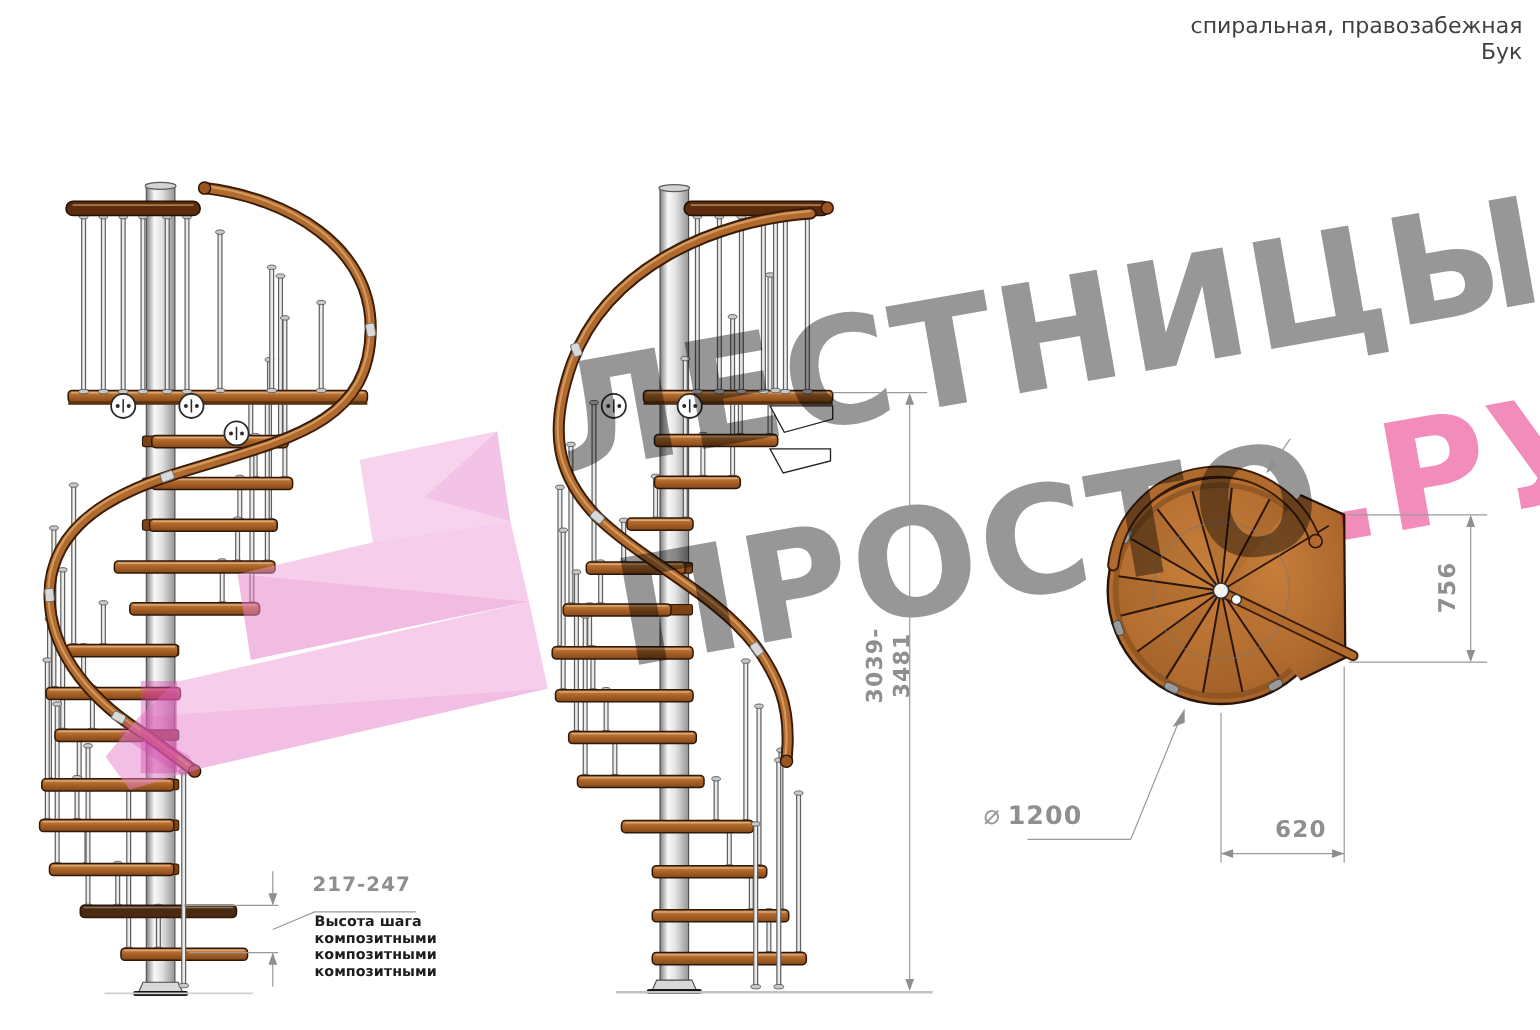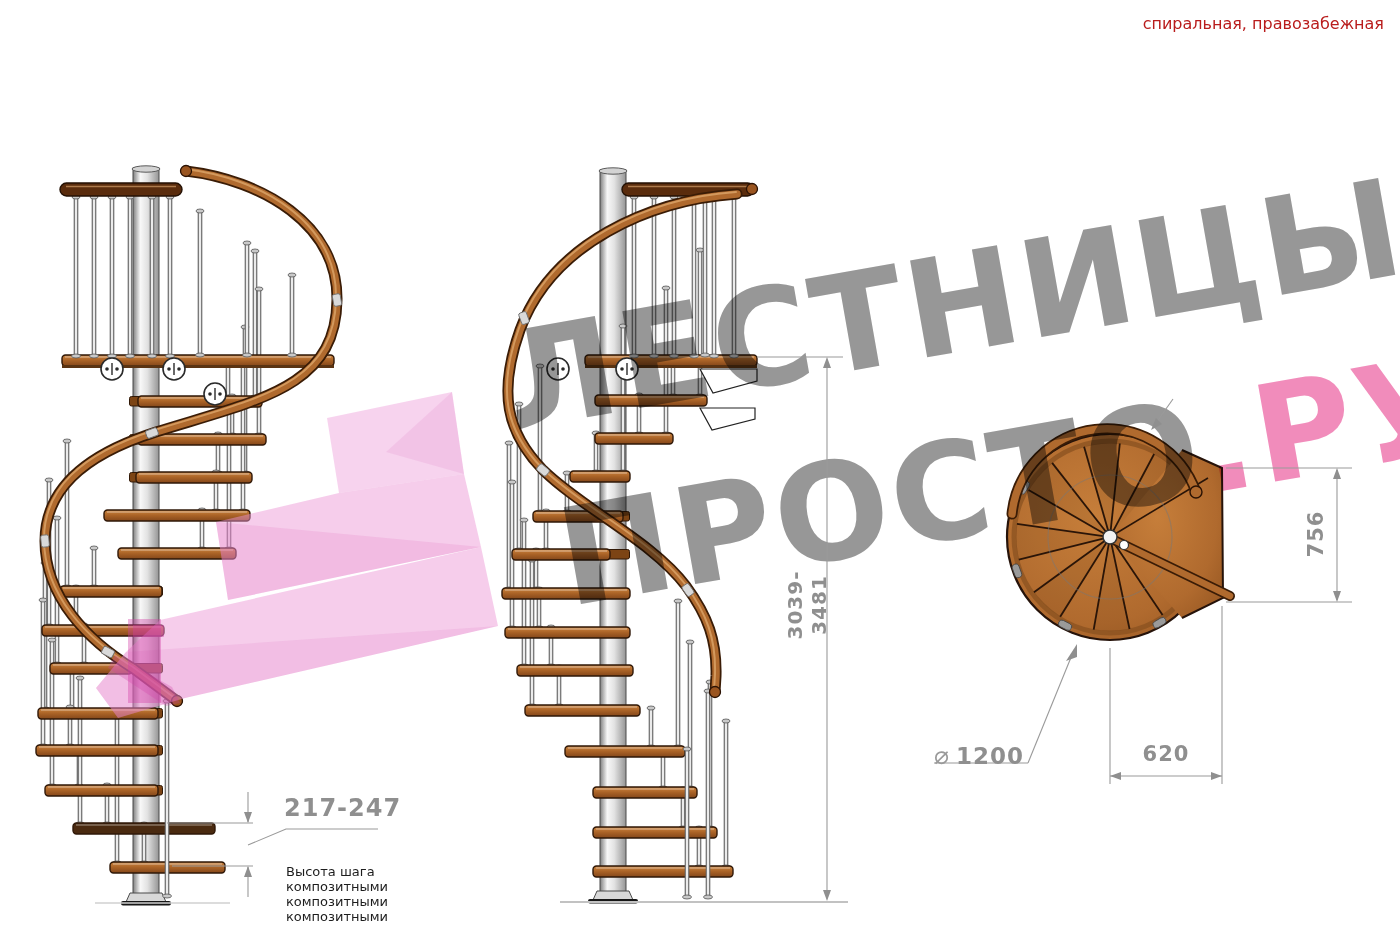--- a/index.html
+++ b/index.html
@@ -9,29 +9,29 @@
   svg{position:absolute;left:0;top:0;pointer-events:none;}
   #base{z-index:1;}
   #watermark{position:absolute;inset:0;z-index:3;pointer-events:none;mix-blend-mode:multiply;}
   .wm-line{position:absolute;font-weight:bold;white-space:nowrap;letter-spacing:3px;
            transform-origin:left top;line-height:1;}
   #wm1{left:494px;top:318px;font-size:135px;transform:rotate(-10deg);color:rgba(128,128,128,.82);}
   #wm2{left:549px;top:494px;font-size:135px;transform:rotate(-10deg);color:rgba(128,128,128,.82);}
   #wm2 .pink{color:rgba(238,120,175,.85);}
   #dims{z-index:4;}
   .txt{position:absolute;z-index:5;pointer-events:none;}
-  #header{right:16px;top:12px;text-align:right;font-size:16px;line-height:23.5px;color:#b91c1c;}
+  #header{right:16px;top:12px;text-align:right;font-size:20px;line-height:23.5px;color:#404040;}
   .dim-label{font-weight:bold;color:#8f8f8f;letter-spacing:1px;}
   #dimTotal{left:747px;top:581px;width:120px;text-align:center;font-size:20px;transform:rotate(-90deg);}
   #dim756{left:1276px;top:522px;width:80px;text-align:center;font-size:21px;transform:rotate(-90deg);}
-  #dim620{left:1126px;top:742px;width:80px;text-align:center;font-size:21px;}
-  #dim1200{left:934px;top:726px;font-size:23px;margin-top:15px;}
+  #dim620{left:1126px;top:742px;width:80px;text-align:right;font-size:21px;}
+  #dim1200{left:894px;top:726px;font-size:23px;}
   #dim1200 .sym{font-weight:normal;font-size:25px;margin-right:6px;color:#9a9a9a;}
-  #dim217{left:284px;top:794px;font-size:24px;}
-  #note{left:286px;top:831px;font-size:13px;line-height:15px;font-weight:normal;color:#1d1d1d;margin-top:33px;}
+  #dim217{left:284px;top:794px;font-size:18px;}
+  #note{left:286px;top:831px;font-size:13px;line-height:15px;font-weight:bold;color:#1d1d1d;}
 </style>
 </head>
 <body>
 
 <div id="stage">
 
   <svg id="base" width="1400" height="936" viewBox="0 0 1400 936">
     <defs>
       <linearGradient id="poleG" x1="0" y1="0" x2="1" y2="0">
         <stop offset="0" stop-color="#7f7f7f"></stop>
@@ -558,20 +558,21 @@
         <line x1="248" y1="792" x2="248" y2="822" stroke="#9a9a9a" stroke-width="1.1"></line>
         <line x1="248" y1="867" x2="248" y2="897" stroke="#9a9a9a" stroke-width="1.1"></line>
         <polygon points="248,823 244,812 252,812" fill="#8f8f8f"></polygon>
         <polygon points="248,866 244,877 252,877" fill="#8f8f8f"></polygon>
         <path d="M 248,845 L 286,829 L 378,829" fill="none" stroke="#9a9a9a" stroke-width="1.1"></path>
       </g>
   </svg>
 
   <div class="txt" id="header">
     <div>спиральная, правозабежная</div>
+    <div>Бук</div>
   </div>
 
   <div class="txt dim-label" id="dimTotal">3039-3481</div>
   <div class="txt dim-label" id="dim756">756</div>
   <div class="txt dim-label" id="dim620">620</div>
   <div class="txt dim-label" id="dim1200"><span class="sym">⌀</span><span>1200</span></div>
   <div class="txt dim-label" id="dim217">217-247</div>
 
   <div class="txt" id="note">
     <div>Высота шага</div>

